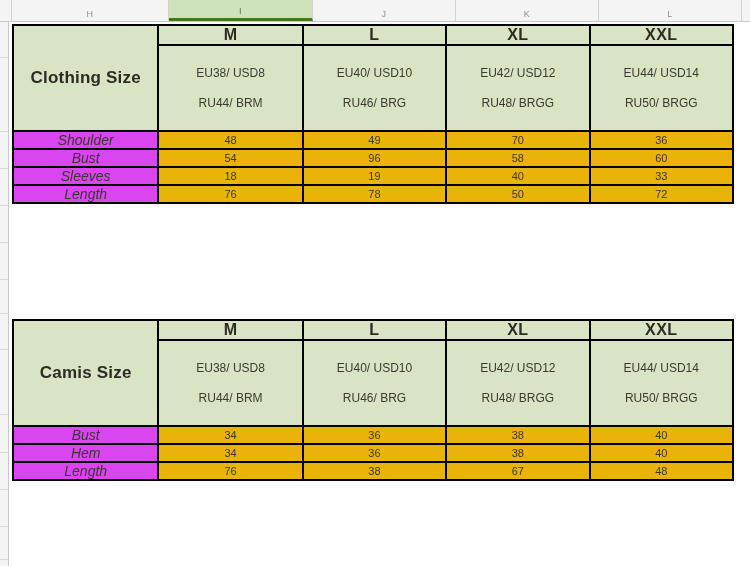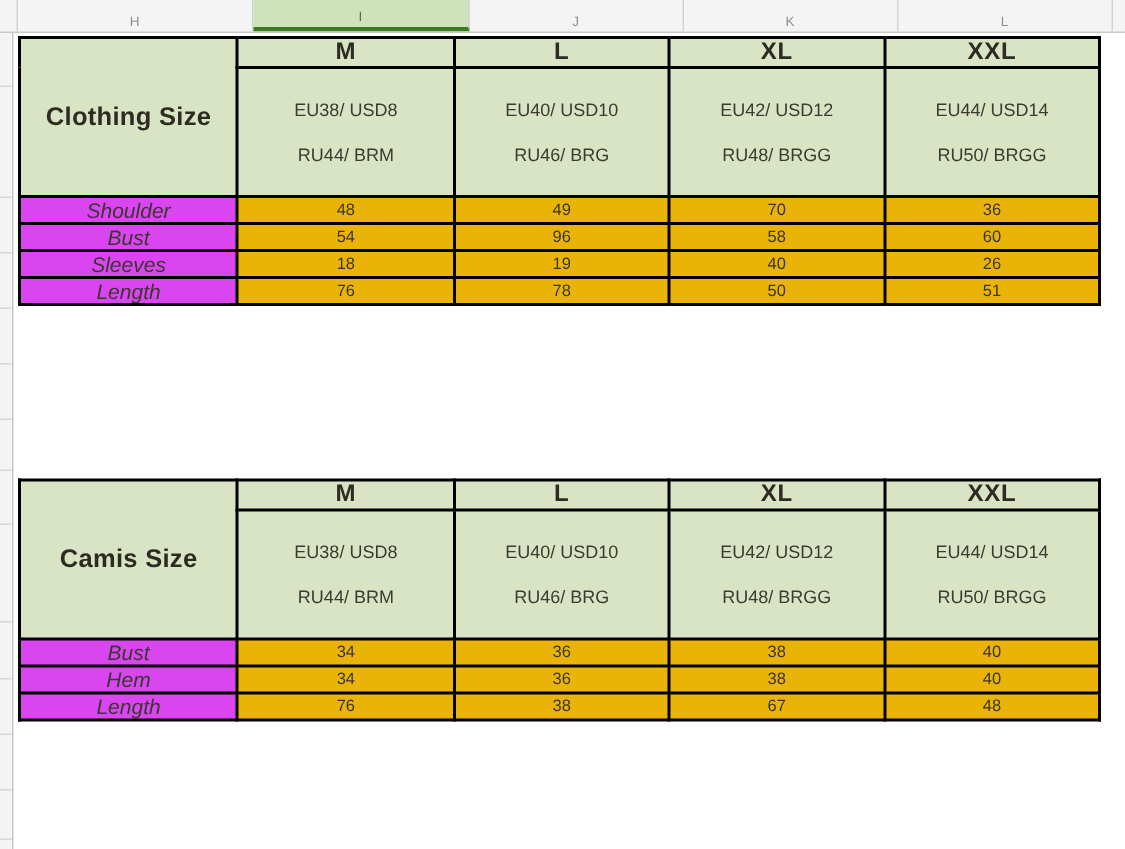--- a/index.html
+++ b/index.html
@@ -212,28 +212,28 @@
       <td class="val">54</td>
       <td class="val">96</td>
       <td class="val">58</td>
       <td class="val">60</td>
     </tr>
     <tr>
       <td class="rowlabel">Sleeves</td>
       <td class="val">18</td>
       <td class="val">19</td>
       <td class="val">40</td>
-      <td class="val">26</td>
+      <td class="val">33</td>
     </tr>
     <tr>
       <td class="rowlabel">Length</td>
       <td class="val">76</td>
       <td class="val">78</td>
       <td class="val">50</td>
-      <td class="val">51</td>
+      <td class="val">72</td>
     </tr>
   </tbody>
 </table>
 
 <table class="sizetable" id="table-camis">
   <colgroup>
     <col style="width:145px">
       <col style="width:144px">
       <col style="width:143px">
       <col style="width:143px">

